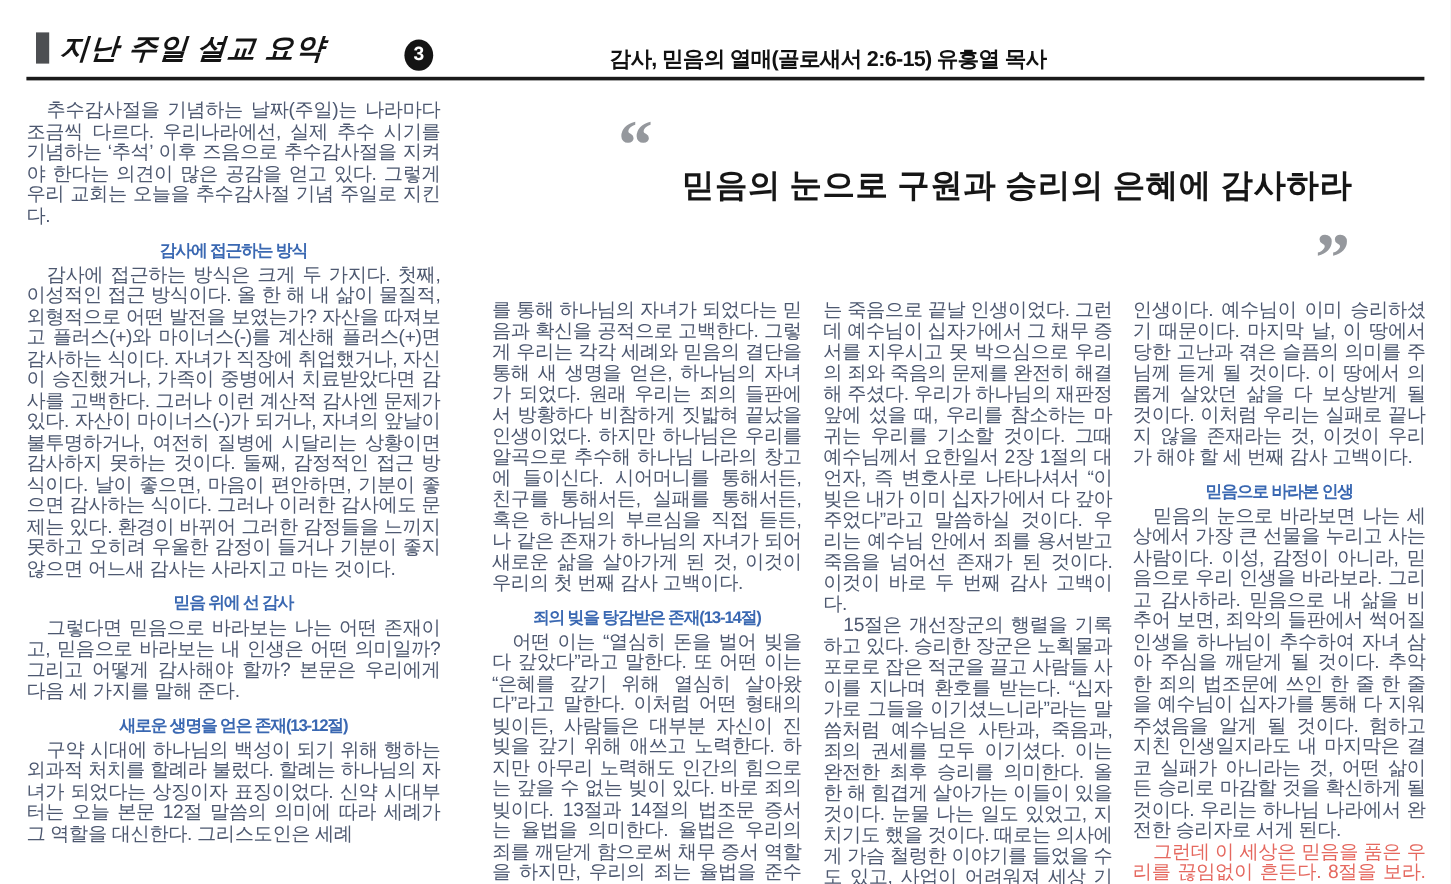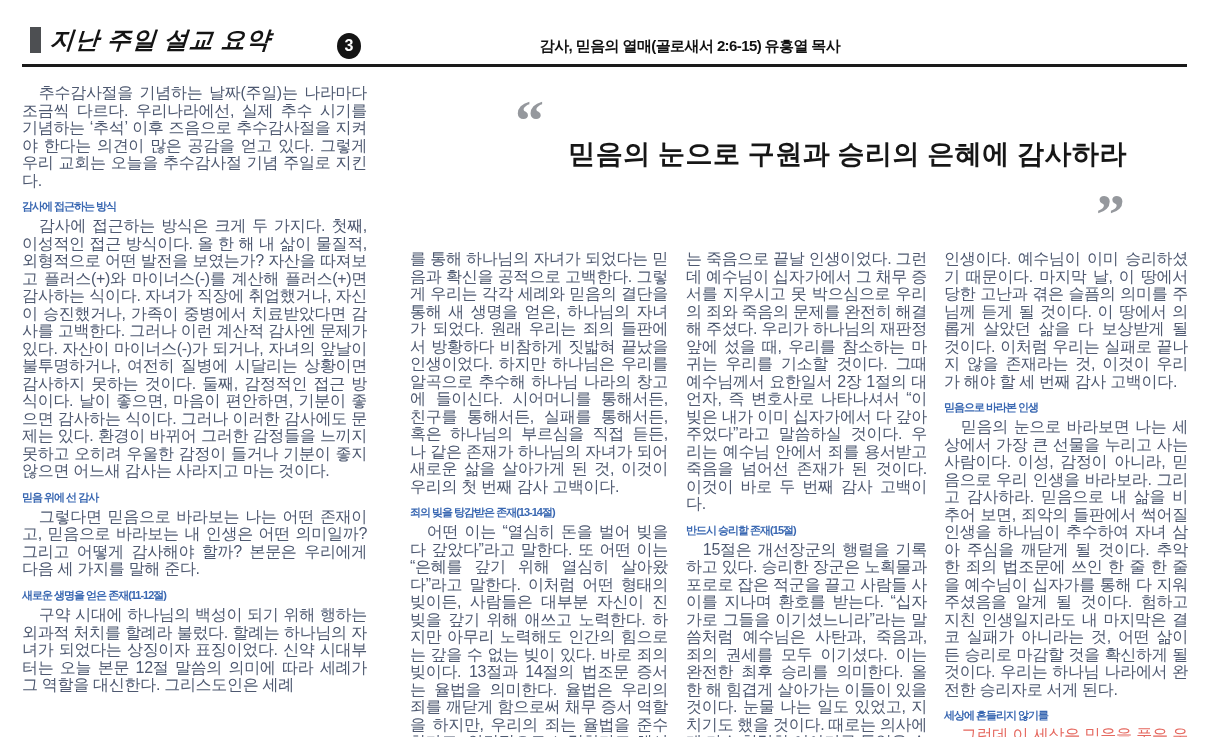--- a/index.html
+++ b/index.html
@@ -15,21 +15,21 @@
     font-style:italic;font-weight:bold;font-size:24px;color:#141414;
     letter-spacing:1px;transform:skewX(-4deg);
   }
   .issue-badge{
     position:absolute;left:337px;top:33px;width:24px;height:26px;
     background:#141414;border-radius:50%;color:#ffffff;
     font-weight:bold;font-size:16px;display:flex;align-items:center;justify-content:center;
   }
   .header-title{
     position:absolute;left:400px;top:37px;width:580px;text-align:center;
-    font-size:15px;font-weight:bold;color:#111111;letter-spacing:-0.6px;
+    font-size:18px;font-weight:bold;color:#111111;letter-spacing:-0.6px;
   }
   .header-note{
     position:absolute;right:13px;top:49px;width:330px;text-align:right;
     font-size:11.5px;color:#f0918a;letter-spacing:-0.6px;
   }
   .header-rule{position:absolute;left:22px;top:64px;width:1165px;height:2.5px;background:#1a1a1a;}
   
   .quote{position:absolute;left:410px;top:84px;width:777px;height:166px;}
   .qmark{
     position:absolute;font-family:"Liberation Serif","DejaVu Serif",serif;
@@ -48,22 +48,22 @@
   .col2{left:410px;width:258px;}
   .col3{left:686px;width:241px;}
   .col4{left:944px;width:244px;}
   .col p{
     margin:0;font-size:16px;line-height:17.5px;text-align:justify;
     color:#4d5870;letter-spacing:-0.3px;word-break:break-all;
   }
   .col p.indent{text-indent:1.05em;}
   .col p.red{color:#e5685f;}
   .col h3{
-    margin:11px 0 4px 0;font-size:11px;font-weight:bold;color:#3a68b2;
-    letter-spacing:-1px;line-height:1.2;
+    margin:11px 0 4px 0;font-size:14px;font-weight:bold;color:#3a68b2;
+    letter-spacing:-1px;line-height:1.2;text-align:center;
   }
 </style>
 </head>
 <body>
 
 <div class="page">
 
   <div class="logo">
     <span class="logo-bar"></span>
     <span class="logo-text">지난 주일 설교 요약</span>
@@ -77,35 +77,33 @@
     <div class="qtext">믿음의 눈으로 구원과 승리의 은혜에 감사하라</div>
     <span class="qmark close">”</span>
   </div>
 
   <section class="col col1">
       <p class="indent">추수감사절을 기념하는 날짜(주일)는 나라마다 조금씩 다르다. 우리나라에선, 실제 추수 시기를 기념하는 ‘추석’ 이후 즈음으로 추수감사절을 지켜야 한다는 의견이 많은 공감을 얻고 있다. 그렇게 우리 교회는 오늘을 추수감사절 기념 주일로 지킨다.</p>
       <h3>감사에 접근하는 방식</h3>
       <p class="indent">감사에 접근하는 방식은 크게 두 가지다. 첫째, 이성적인 접근 방식이다. 올 한 해 내 삶이 물질적, 외형적으로 어떤 발전을 보였는가? 자산을 따져보고 플러스(+)와 마이너스(-)를 계산해 플러스(+)면 감사하는 식이다. 자녀가 직장에 취업했거나, 자신이 승진했거나, 가족이 중병에서 치료받았다면 감사를 고백한다. 그러나 이런 계산적 감사엔 문제가 있다. 자산이 마이너스(-)가 되거나, 자녀의 앞날이 불투명하거나, 여전히 질병에 시달리는 상황이면 감사하지 못하는 것이다. 둘째, 감정적인 접근 방식이다. 날이 좋으면, 마음이 편안하면, 기분이 좋으면 감사하는 식이다. 그러나 이러한 감사에도 문제는 있다. 환경이 바뀌어 그러한 감정들을 느끼지 못하고 오히려 우울한 감정이 들거나 기분이 좋지 않으면 어느새 감사는 사라지고 마는 것이다.</p>
       <h3>믿음 위에 선 감사</h3>
       <p class="indent">그렇다면 믿음으로 바라보는 나는 어떤 존재이고, 믿음으로 바라보는 내 인생은 어떤 의미일까? 그리고 어떻게 감사해야 할까? 본문은 우리에게 다음 세 가지를 말해 준다.</p>
-      <h3>새로운 생명을 얻은 존재(11-12절)</h3>
+      <h3>새로운 생명을 얻은 존재(13-12절)</h3>
       <p class="indent">구약 시대에 하나님의 백성이 되기 위해 행하는 외과적 처치를 할례라 불렀다. 할례는 하나님의 자녀가 되었다는 상징이자 표징이었다. 신약 시대부터는 오늘 본문 12절 말씀의 의미에 따라 세례가 그 역할을 대신한다. 그리스도인은 세례</p>
     </section>
   <section class="col col2">
       <p>를 통해 하나님의 자녀가 되었다는 믿음과 확신을 공적으로 고백한다. 그렇게 우리는 각각 세례와 믿음의 결단을 통해 새 생명을 얻은, 하나님의 자녀가 되었다. 원래 우리는 죄의 들판에서 방황하다 비참하게 짓밟혀 끝났을 인생이었다. 하지만 하나님은 우리를 알곡으로 추수해 하나님 나라의 창고에 들이신다. 시어머니를 통해서든, 친구를 통해서든, 실패를 통해서든, 혹은 하나님의 부르심을 직접 듣든, 나 같은 존재가 하나님의 자녀가 되어 새로운 삶을 살아가게 된 것, 이것이 우리의 첫 번째 감사 고백이다.</p>
       <h3>죄의 빚을 탕감받은 존재(13-14절)</h3>
       <p class="indent">어떤 이는 “열심히 돈을 벌어 빚을 다 갚았다”라고 말한다. 또 어떤 이는 “은혜를 갚기 위해 열심히 살아왔다”라고 말한다. 이처럼 어떤 형태의 빚이든, 사람들은 대부분 자신이 진 빚을 갚기 위해 애쓰고 노력한다. 하지만 아무리 노력해도 인간의 힘으로는 갚을 수 없는 빚이 있다. 바로 죄의 빚이다. 13절과 14절의 법조문 증서는 율법을 의미한다. 율법은 우리의 죄를 깨닫게 함으로써 채무 증서 역할을 하지만, 우리의 죄는 율법을 준수한다고, 인간적으로 노력한다고 해서 갚을 수 있는 빚이 아니다.</p>
       <p class="indent">“죄의 삯은 사망”이라는 말씀처럼 우리</p>
     </section>
   <section class="col col3">
       <p>는 죽음으로 끝날 인생이었다. 그런데 예수님이 십자가에서 그 채무 증서를 지우시고 못 박으심으로 우리의 죄와 죽음의 문제를 완전히 해결해 주셨다. 우리가 하나님의 재판정 앞에 섰을 때, 우리를 참소하는 마귀는 우리를 기소할 것이다. 그때 예수님께서 요한일서 2장 1절의 대언자, 즉 변호사로 나타나셔서 “이 빚은 내가 이미 십자가에서 다 갚아 주었다”라고 말씀하실 것이다. 우리는 예수님 안에서 죄를 용서받고 죽음을 넘어선 존재가 된 것이다. 이것이 바로 두 번째 감사 고백이다.</p>
-      <h3>반드시 승리할 존재(15절)</h3>
       <p class="indent">15절은 개선장군의 행렬을 기록하고 있다. 승리한 장군은 노획물과 포로로 잡은 적군을 끌고 사람들 사이를 지나며 환호를 받는다. “십자가로 그들을 이기셨느니라”라는 말씀처럼 예수님은 사탄과, 죽음과, 죄의 권세를 모두 이기셨다. 이는 완전한 최후 승리를 의미한다. 올 한 해 힘겹게 살아가는 이들이 있을 것이다. 눈물 나는 일도 있었고, 지치기도 했을 것이다. 때로는 의사에게 가슴 철렁한 이야기를 들었을 수도 있고, 사업이 어려워져 세상 기준으로는 망한 듯한 상황에 빠졌을 수도 있다. 그러나 과정일 뿐이다. 15절 말씀은 우리에게 승리를 선포한다. 우리는 실패할 수 없는</p>
     </section>
   <section class="col col4">
       <p>인생이다. 예수님이 이미 승리하셨기 때문이다. 마지막 날, 이 땅에서 당한 고난과 겪은 슬픔의 의미를 주님께 듣게 될 것이다. 이 땅에서 의롭게 살았던 삶을 다 보상받게 될 것이다. 이처럼 우리는 실패로 끝나지 않을 존재라는 것, 이것이 우리가 해야 할 세 번째 감사 고백이다.</p>
       <h3>믿음으로 바라본 인생</h3>
       <p class="indent">믿음의 눈으로 바라보면 나는 세상에서 가장 큰 선물을 누리고 사는 사람이다. 이성, 감정이 아니라, 믿음으로 우리 인생을 바라보라. 그리고 감사하라. 믿음으로 내 삶을 비추어 보면, 죄악의 들판에서 썩어질 인생을 하나님이 추수하여 자녀 삼아 주심을 깨닫게 될 것이다. 추악한 죄의 법조문에 쓰인 한 줄 한 줄을 예수님이 십자가를 통해 다 지워 주셨음을 알게 될 것이다. 험하고 지친 인생일지라도 내 마지막은 결코 실패가 아니라는 것, 어떤 삶이든 승리로 마감할 것을 확신하게 될 것이다. 우리는 하나님 나라에서 완전한 승리자로 서게 된다.</p>
-      <h3>세상에 흔들리지 않기를</h3>
       <p class="indent red">그런데 이 세상은 믿음을 품은 우리를 끊임없이 흔든다. 8절을 보라. “누가 철학과 헛된 속임수로 너희를 사로잡을까 주의하라 이것은 사람의 전통과 세상의 초등학문</p>
     </section>
 
 </div>
 
 </body></html>

